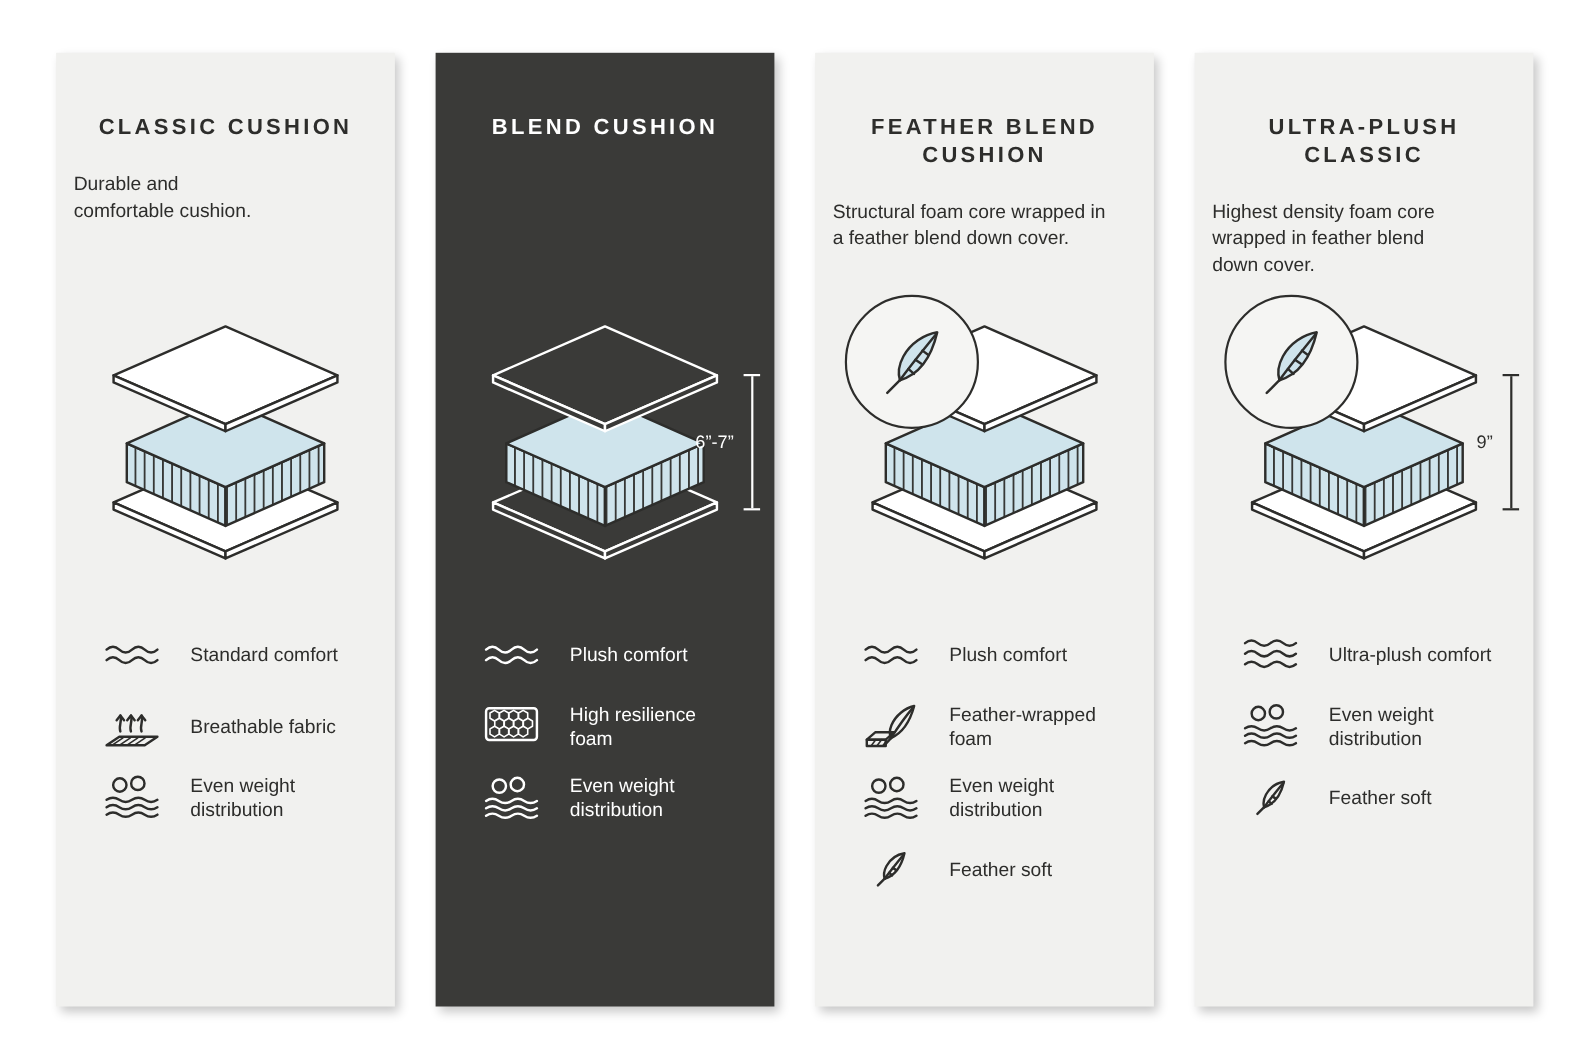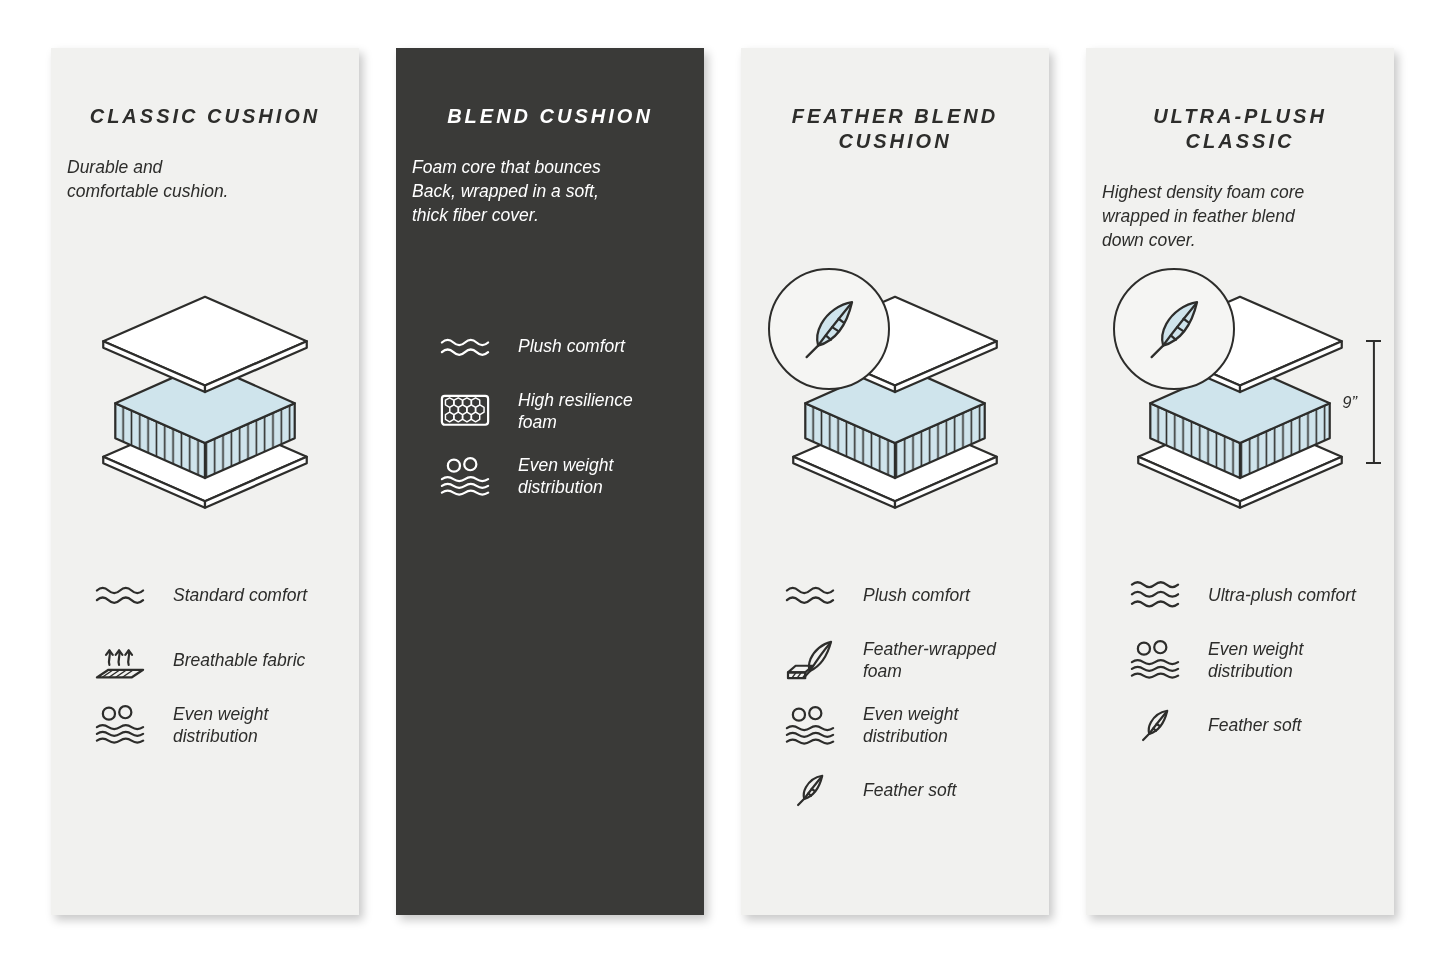--- a/index.html
+++ b/index.html
@@ -18,21 +18,20 @@
     color:var(--ink);
     overflow:hidden;
   }
   .wrap{display:flex;gap:37px;padding:48px 0 0 51px;}
   .card{
     width:308px;height:867px;
     background:var(--light);
     box-shadow:4px 5px 9px rgba(0,0,0,0.22);
     position:relative;
     color:var(--ink);
-    font-style:italic;
   }
   .card.dark{background:var(--dark);color:#ffffff;}
   .card-head{height:212px;padding:56px 16px 0;}
   .card-title{
     margin:0;font-size:20px;font-weight:700;letter-spacing:3px;
     text-align:center;white-space:pre-line;line-height:1.25;
   }
   .card-desc{
     margin:27px 0 0;font-size:17.5px;line-height:1.36;
     text-align:left;white-space:pre-line;
@@ -152,23 +151,45 @@
         </span>
         <span class="flabel">Even weight
 distribution</span>
       </li>
     </ul>
   </section>
 
   <section class="card dark">
     <div class="card-head">
       <h2 class="card-title">BLEND CUSHION</h2>
-      <p class="card-desc">Foam core that bounces
-Back, wrapped in a soft,
-thick fiber cover.</p>
+    </div>
+    <div class="illus">
+      <svg class="cushion" viewBox="0 0 240 232">
+        <g class="slab">
+          <path d="M10 176 L120 128 L230 176 L120 224 Z"></path>
+          <path d="M10 176 L10 183 L120 231 L120 224 Z"></path>
+          <path d="M230 176 L230 183 L120 231 L120 224 Z"></path>
+        </g>
+        <g>
+          <path class="foam" d="M23 118 L23 156 L120 199 L120 161 Z"></path>
+          <path class="hatchfill" d="M23 118 L23 156 L120 199 L120 161 Z"></path>
+          <path class="foam" d="M217 118 L217 156 L120 199 L120 161 Z"></path>
+          <path class="hatchfill" d="M217 118 L217 156 L120 199 L120 161 Z"></path>
+          <path class="foam" d="M23 118 L120 75 L217 118 L120 161 Z"></path>
+        </g>
+        <g class="slab">
+          <path d="M10 51 L120 3 L230 51 L120 99 Z"></path>
+          <path d="M10 51 L10 58 L120 106 L120 99 Z"></path>
+          <path d="M230 51 L230 58 L120 106 L120 99 Z"></path>
+        </g>
+      </svg>
+      <div class="measure">
+        <span class="mlabel">6”-7”</span>
+        <span class="mline"></span>
+      </div>
     </div>
     <ul class="features">
       <li class="feature">
         <span class="fic">
           <svg viewBox="0 0 54 34">
               <path d="M3 13q6-5.5 12 0t12 0t12 0t12 0"></path>
               <path d="M3 23q6-5.5 12 0t12 0t12 0t12 0"></path>
             </svg>
         </span>
         <span class="flabel">Plush comfort</span>
@@ -196,20 +217,22 @@
         <span class="flabel">Even weight
 distribution</span>
       </li>
     </ul>
   </section>
 
   <section class="card light">
     <div class="card-head">
       <h2 class="card-title">FEATHER BLEND
 CUSHION</h2>
+      <p class="card-desc">Structural foam core wrapped in
+a feather blend down cover.</p>
     </div>
     <div class="illus">
       <svg class="cushion" viewBox="0 0 240 232">
         <g class="slab">
           <path d="M10 176 L120 128 L230 176 L120 224 Z"></path>
           <path d="M10 176 L10 183 L120 231 L120 224 Z"></path>
           <path d="M230 176 L230 183 L120 231 L120 224 Z"></path>
         </g>
         <g>
           <path class="foam" d="M23 118 L23 156 L120 199 L120 161 Z"></path>

